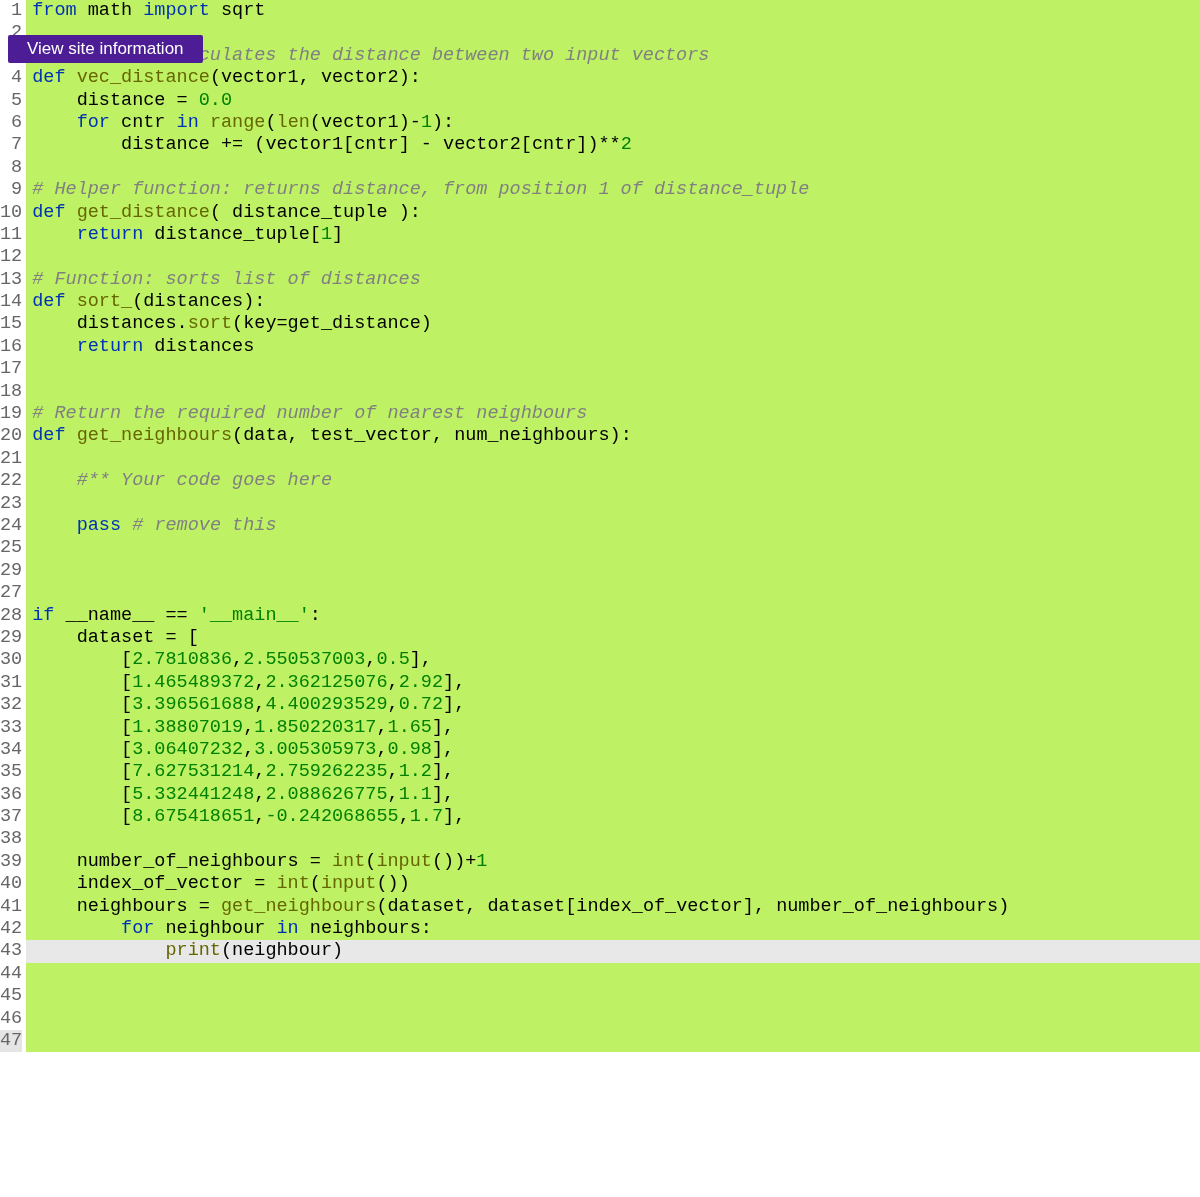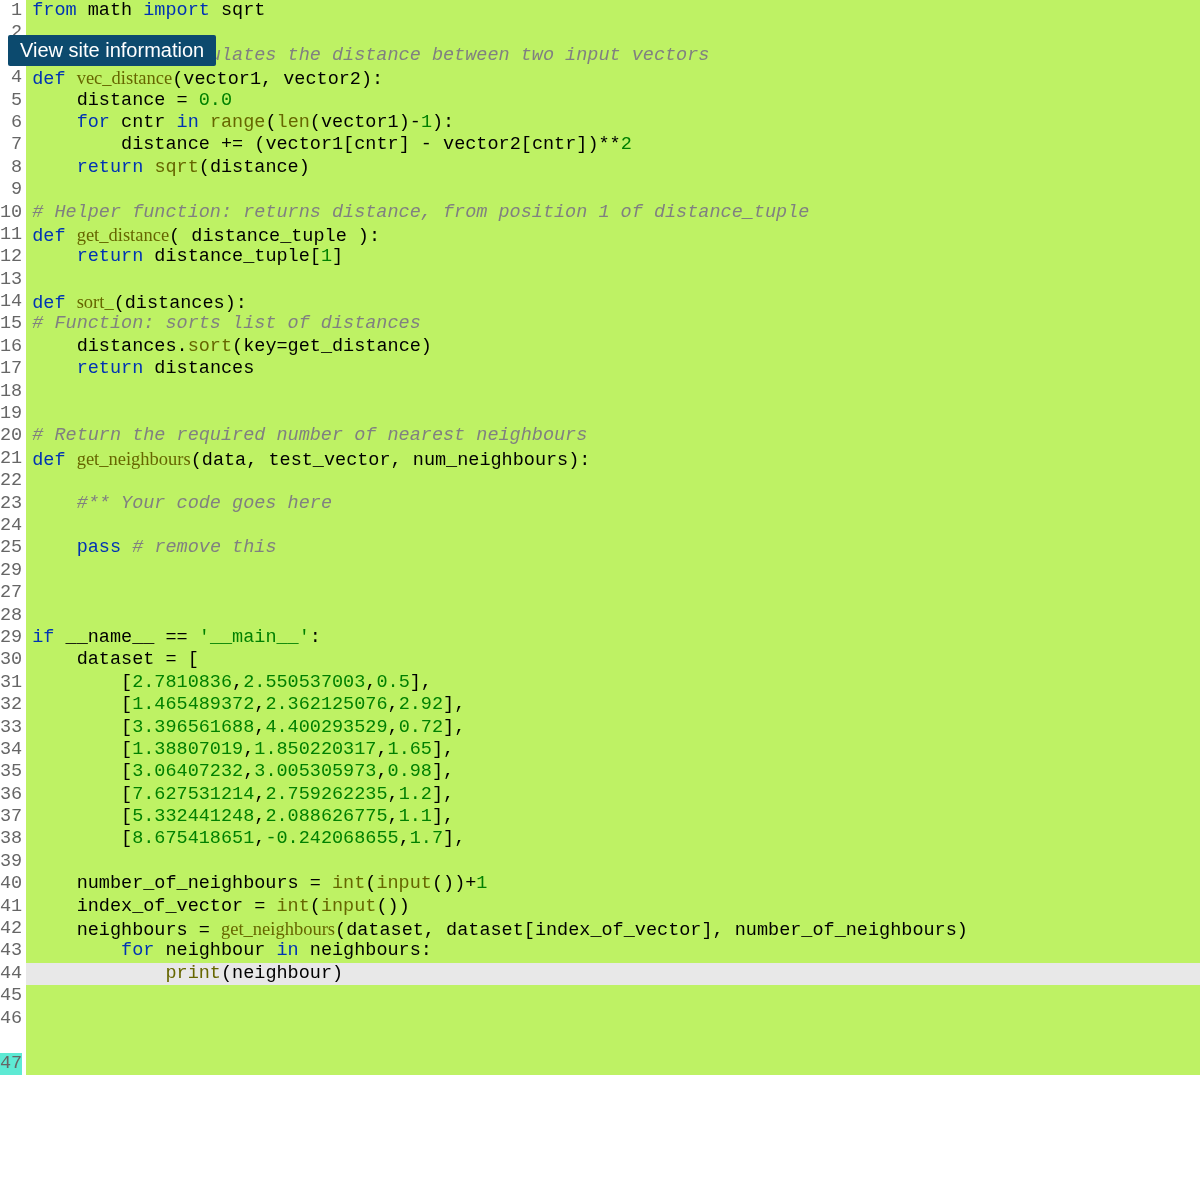--- a/index.html
+++ b/index.html
@@ -34,39 +34,38 @@
     .code-line {
       height: 22.4px;
       line-height: 22.4px;
       white-space: pre;
       padding-left: 6px;
     }
     .code-line.current-line {
       background: #e8e8e8;
     }
     .cursor-line-gutter {
-      background: #5eead4;
-      margin-top: 23px;
+      background: #e5e5e5;
     }
     .tooltip {
       position: absolute;
       top: 35px;
       left: 8px;
-      background: #0c4a6e;
+      background: #4c1d95;
       color: #ffffff;
-      padding: 4px 12px;
+      padding: 4px 19px;
       font-family: -apple-system, BlinkMacSystemFont, Arial, sans-serif;
-      font-size: 20px;
+      font-size: 17px;
       border-radius: 2px;
       z-index: 10;
     }
     
     .kw { color: #0033b3; font-weight: 500; }
     .cm { color: #808080; font-style: italic; }
-    .fn { color: #666600; font-family: Liberation Serif, serif; }
+    .fn { color: #666600; }
     .num { color: #008000; text-align: right; }
     .str { color: #008000; }
     .op { color: #000000; }
     .id { color: #000000; }
     .builtin { color: #666600; }
   </style>
 </head>
 <body>
 
 <div class="tooltip">View site information</div>
@@ -122,28 +121,27 @@
       <div class="gutter-line cursor-line-gutter">47</div>
     </div>
   <div class="code-area" id="code-area">
       <div class="code-line"><span class="kw">from</span><span class="id"> math </span><span class="kw">import</span><span class="id"> sqrt</span></div>
       <div class="code-line">&nbsp;</div>
       <div class="code-line"><span class="cm"># Function: calculates the distance between two input vectors</span></div>
       <div class="code-line"><span class="kw">def</span><span class="id"> </span><span class="fn">vec_distance</span><span class="op">(</span><span class="id">vector1</span><span class="op">, </span><span class="id">vector2</span><span class="op">):</span></div>
       <div class="code-line"><span class="id">    distance </span><span class="op">= </span><span class="num">0.0</span></div>
       <div class="code-line"><span class="id">    </span><span class="kw">for</span><span class="id"> cntr </span><span class="kw">in</span><span class="id"> </span><span class="builtin">range</span><span class="op">(</span><span class="builtin">len</span><span class="op">(</span><span class="id">vector1</span><span class="op">)</span><span class="op">-</span><span class="num">1</span><span class="op">):</span></div>
       <div class="code-line"><span class="id">        distance </span><span class="op">+= (</span><span class="id">vector1</span><span class="op">[</span><span class="id">cntr</span><span class="op">] - </span><span class="id">vector2</span><span class="op">[</span><span class="id">cntr</span><span class="op">])**</span><span class="num">2</span></div>
-      <div class="code-line"><span class="id">    </span><span class="kw">return</span><span class="id"> </span><span class="builtin">sqrt</span><span class="op">(</span><span class="id">distance</span><span class="op">)</span></div>
       <div class="code-line">&nbsp;</div>
       <div class="code-line"><span class="cm"># Helper function: returns distance, from position 1 of distance_tuple</span></div>
       <div class="code-line"><span class="kw">def</span><span class="id"> </span><span class="fn">get_distance</span><span class="op">( </span><span class="id">distance_tuple</span><span class="op"> ):</span></div>
       <div class="code-line"><span class="id">    </span><span class="kw">return</span><span class="id"> distance_tuple</span><span class="op">[</span><span class="num">1</span><span class="op">]</span></div>
       <div class="code-line">&nbsp;</div>
+      <div class="code-line"><span class="cm"># Function: sorts list of distances</span></div>
       <div class="code-line"><span class="kw">def</span><span class="id"> </span><span class="fn">sort_</span><span class="op">(</span><span class="id">distances</span><span class="op">):</span></div>
-      <div class="code-line"><span class="cm"># Function: sorts list of distances</span></div>
       <div class="code-line"><span class="id">    distances</span><span class="op">.</span><span class="builtin">sort</span><span class="op">(</span><span class="id">key</span><span class="op">=</span><span class="id">get_distance</span><span class="op">)</span></div>
       <div class="code-line"><span class="id">    </span><span class="kw">return</span><span class="id"> distances</span></div>
       <div class="code-line">&nbsp;</div>
       <div class="code-line">&nbsp;</div>
       <div class="code-line"><span class="cm"># Return the required number of nearest neighbours</span></div>
       <div class="code-line"><span class="kw">def</span><span class="id"> </span><span class="fn">get_neighbours</span><span class="op">(</span><span class="id">data</span><span class="op">, </span><span class="id">test_vector</span><span class="op">, </span><span class="id">num_neighbours</span><span class="op">):</span></div>
       <div class="code-line">&nbsp;</div>
       <div class="code-line"><span class="id">    </span><span class="cm">#** Your code goes here</span></div>
       <div class="code-line">&nbsp;</div>
       <div class="code-line"><span class="id">    </span><span class="kw">pass</span><span class="id"> </span><span class="cm"># remove this</span></div>

